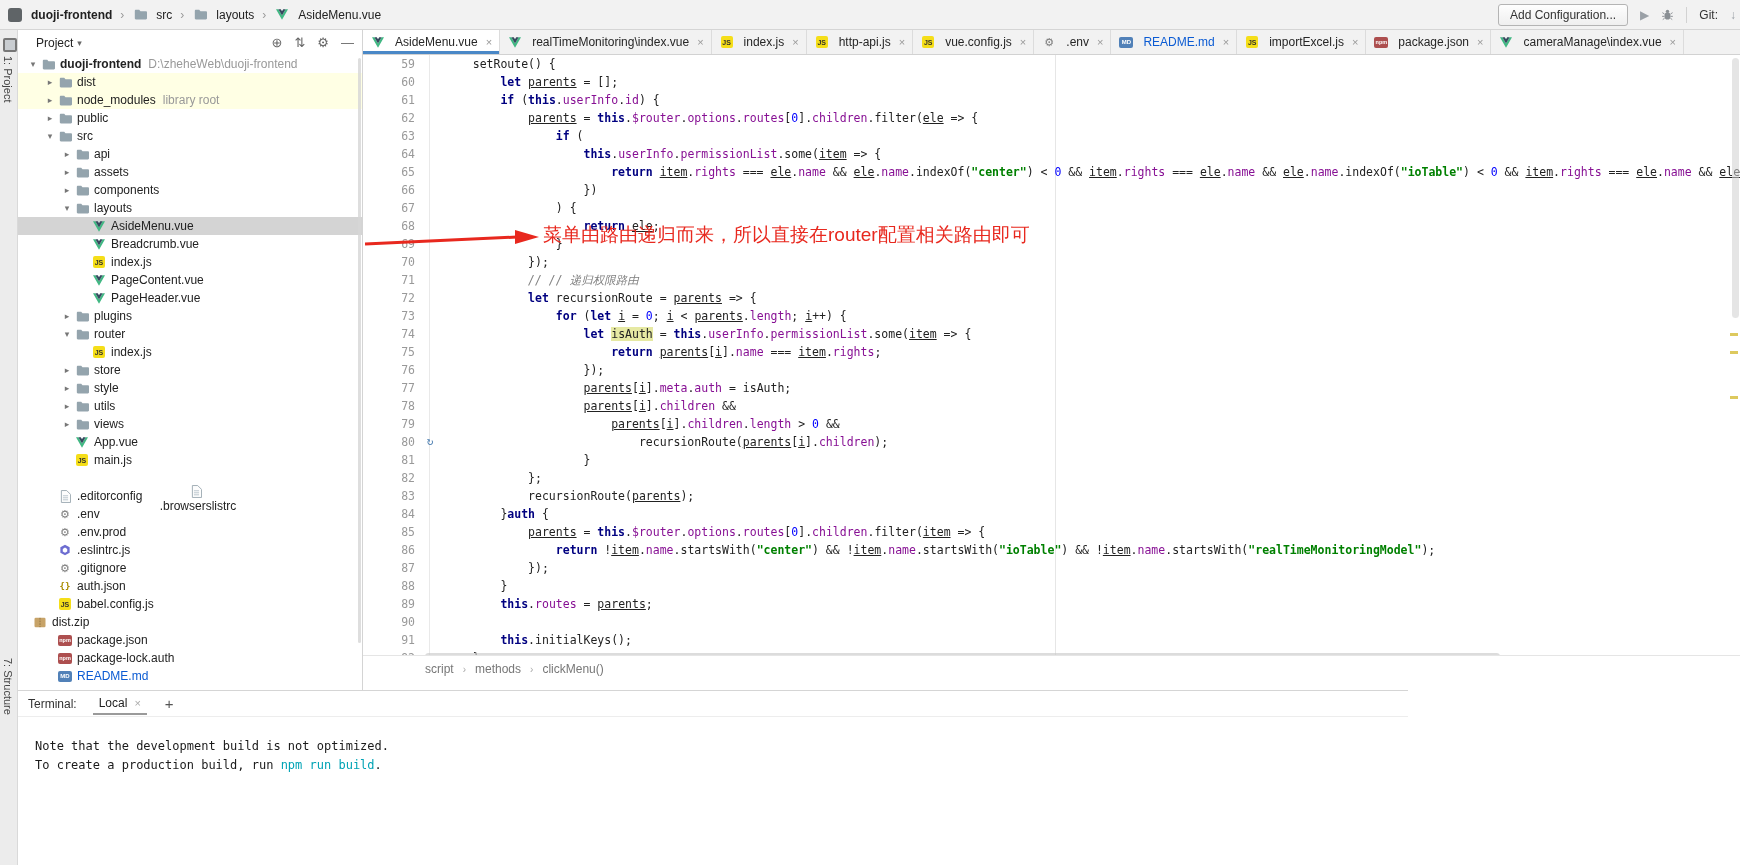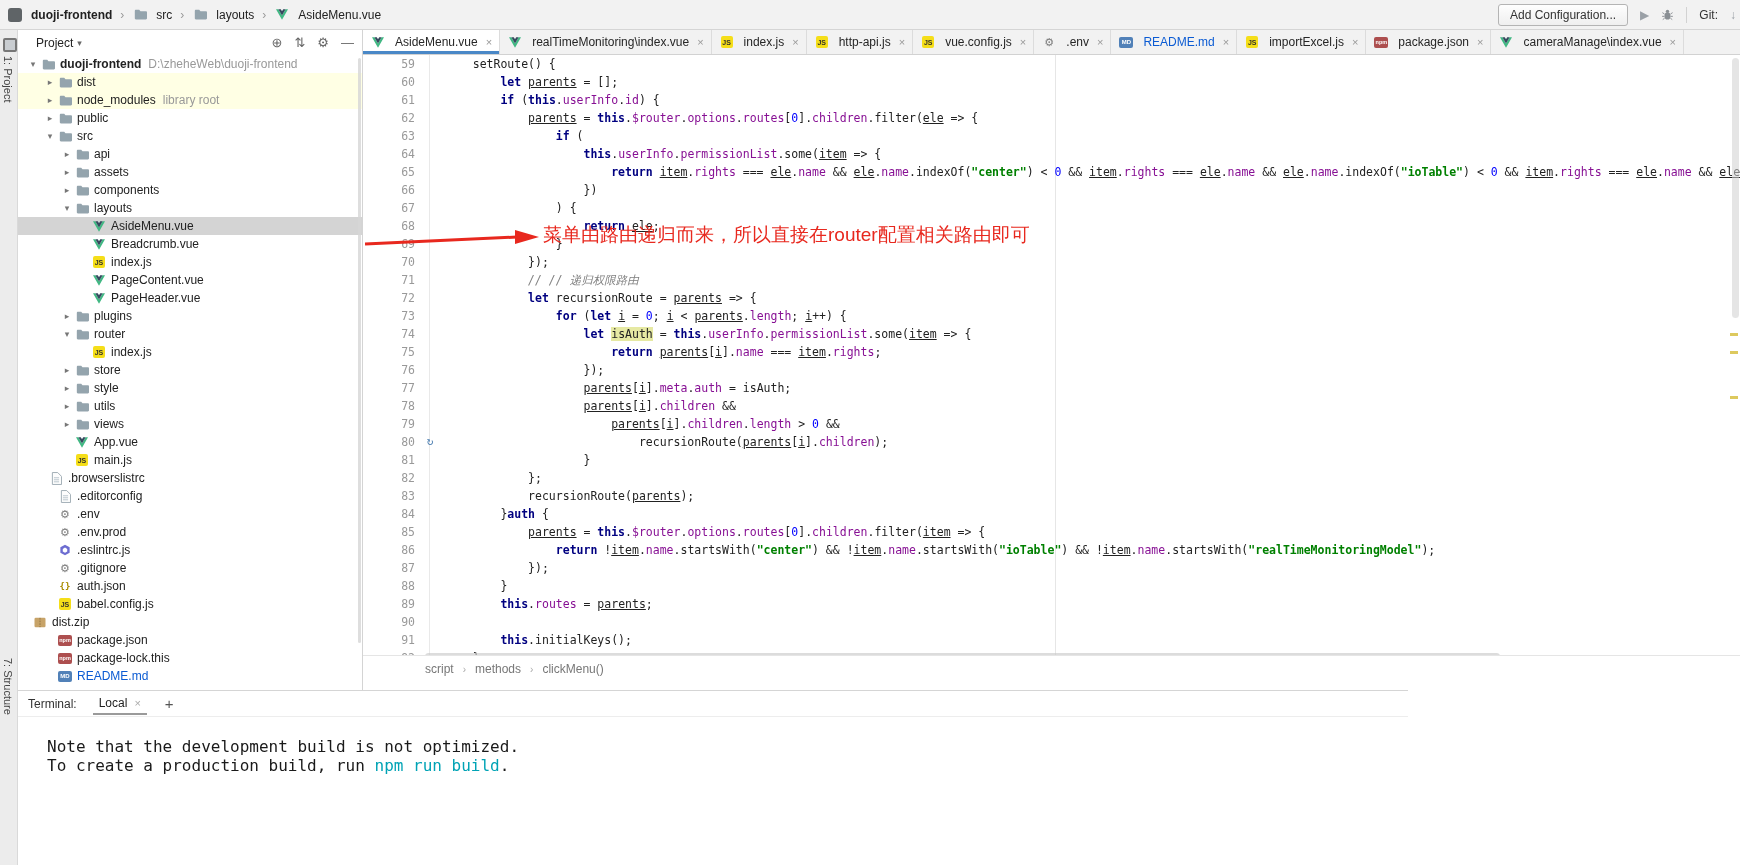--- a/index.html
+++ b/index.html
@@ -78,22 +78,22 @@
     display:flex;align-items:center;padding-left:62px;gap:9px;color:#777;box-sizing:border-box;}
   .ed-crumb-sep{color:#aaa;font-size:10px;}
   
   .terminal{position:absolute;left:18px;top:690px;width:1390px;height:175px;background:#fff;
     border-top:1px solid #d5d5d5;box-sizing:border-box;}
   .term-header{height:26px;display:flex;align-items:center;padding-left:10px;gap:16px;border-bottom:1px solid #ededed;box-sizing:border-box;}
   .term-label{color:#333;}
   .term-tab{display:flex;align-items:center;gap:7px;padding:4px 6px 3px;border-bottom:2px solid #9a9a9a;color:#222;}
   .term-tab .close{color:#aaa;font-size:11px;}
   .term-plus{color:#555;font-size:15px;margin-left:2px;}
-  .term-body{font-family:"DejaVu Sans Mono","Liberation Mono",monospace;font-size:16px;line-height:19px;
-    padding:20px 0 0 29px;color:#1a1a1a;}
+  .term-body{font-family:"DejaVu Sans Mono","Liberation Mono",monospace;font-size:12px;line-height:19px;
+    padding:20px 0 0 17px;color:#1a1a1a;}
   .cmd{color:var(--cyan);}
   
   .badge{display:inline-flex;align-items:center;justify-content:center;border-radius:2px;
     font-family:"Liberation Sans",sans-serif;font-weight:bold;}
   .js-badge{width:12px;height:12px;background:#f5de19;color:#32312b;font-size:7px;}
   .md-badge{width:14px;height:11px;background:#5181b8;color:#fff;font-size:6px;}
   .npm-badge{width:14px;height:11px;background:#ad4f4f;color:#fff;font-size:5.5px;}
   .brace-glyph{color:#a98b00;font-weight:bold;font-size:9px;font-family:"DejaVu Sans Mono",monospace;}
   .gear-glyph{color:#7d7d7d;font-size:11px;line-height:1;}
 </style>
@@ -370,21 +370,21 @@
         </span>
         <span class="tree-label">App.vue</span>
       </div>
       <div class="tree-row" style="padding-left: 42px;">
         <span class="chevron"></span>
         <span class="fic">
           <span class="badge js-badge">JS</span>
         </span>
         <span class="tree-label">main.js</span>
       </div>
-      <div class="tree-row" style="padding-left: 16px;">
+      <div class="tree-row" style="padding-left: 16px; flex-direction: column;">
         <span class="chevron"></span>
         <span class="fic">
           <svg width="11" height="13" viewBox="0 0 12 14">
             <path fill="#fdfdfd" stroke="#9aa7b0" d="M1.5.5h5.8L11.5 4.7V13.5H1.5z"></path>
             <path stroke="#b6c2c9" fill="none" d="M3.2 6.2h5.6M3.2 8.4h5.6M3.2 10.6h5.6"></path>
           </svg>
         </span>
         <span class="tree-label">.browserslistrc</span>
       </div>
       <div class="tree-row" style="padding-left: 25px;">
@@ -457,21 +457,21 @@
         <span class="fic">
           <span class="badge npm-badge">npm</span>
         </span>
         <span class="tree-label">package.json</span>
       </div>
       <div class="tree-row" style="padding-left: 25px;">
         <span class="chevron"></span>
         <span class="fic">
           <span class="badge npm-badge">npm</span>
         </span>
-        <span class="tree-label">package-lock.this</span>
+        <span class="tree-label">package-lock.auth</span>
       </div>
       <div class="tree-row" style="padding-left: 25px;">
         <span class="chevron"></span>
         <span class="fic">
           <span class="badge md-badge">MD</span>
         </span>
         <span class="tree-label vcs">README.md</span>
       </div>
     </div>
   <div class="panel-scroll"></div>

